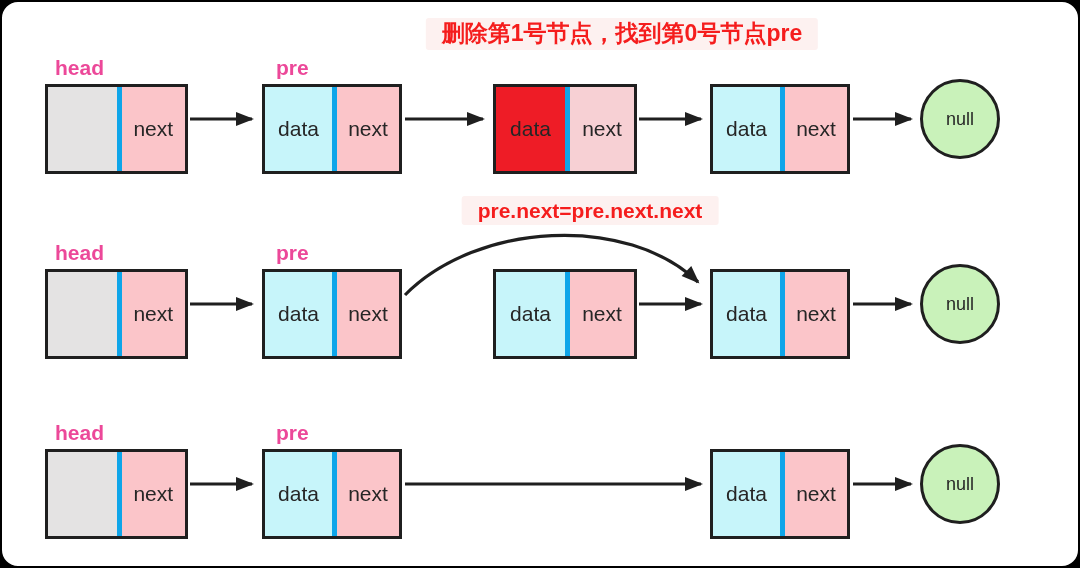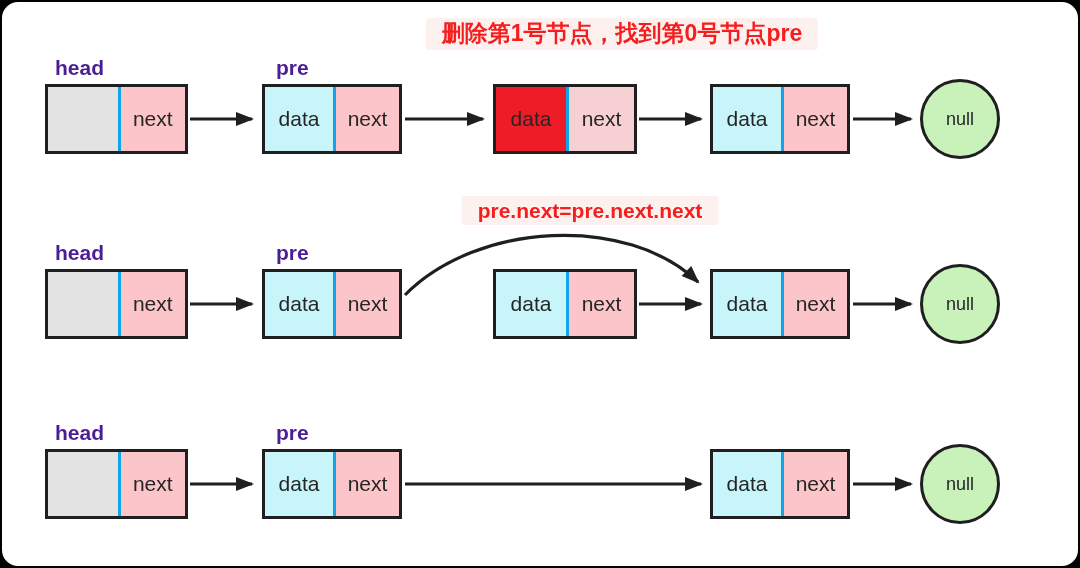--- a/index.html
+++ b/index.html
@@ -13,31 +13,31 @@
   }
   .arrows{position:absolute;left:0;top:0;width:1080px;height:568px;pointer-events:none;}
   .caption{
     position:absolute;transform:translateX(-50%);
     color:#f51d1d;font-weight:bold;white-space:nowrap;
     background:#fdf1f0;padding:2px 16px;border-radius:3px;line-height:1.2;
   }
   .caption.big{font-size:23px;}
   .caption.mid{font-size:21px;}
   .nodelabel{
-    position:absolute;color:#4c1d95;font-weight:bold;font-size:21px;line-height:1.1;
+    position:absolute;color:#ec4899;font-weight:bold;font-size:21px;line-height:1.1;
   }
   .box{
-    position:absolute;height:70px;display:flex;
+    position:absolute;height:90px;display:flex;
     border:3px solid #1f1f1f;box-sizing:border-box;background:#22c55e;
   }
   .cell{
     flex:1;display:flex;align-items:center;justify-content:center;
     font-size:21px;color:#262626;box-sizing:border-box;
   }
-  .cell.first{border-right:3px solid #0ea5e9;flex:1.08;}
+  .cell.first{border-right:5px solid #0ea5e9;flex:1.08;}
   .gray{background:#e4e3e3;}
   .pink{background:#fbc5c9;}
   .cyan{background:#c7f5fa;}
   .red{background:#ee1c26;}
   .lightpink{background:#f7d0d4;}
   .nullcircle{
     position:absolute;width:80px;height:80px;border-radius:50%;
     border:3px solid #1f1f1f;background:#c9f2ba;box-sizing:border-box;
     display:flex;align-items:center;justify-content:center;
     font-size:18px;color:#262626;

